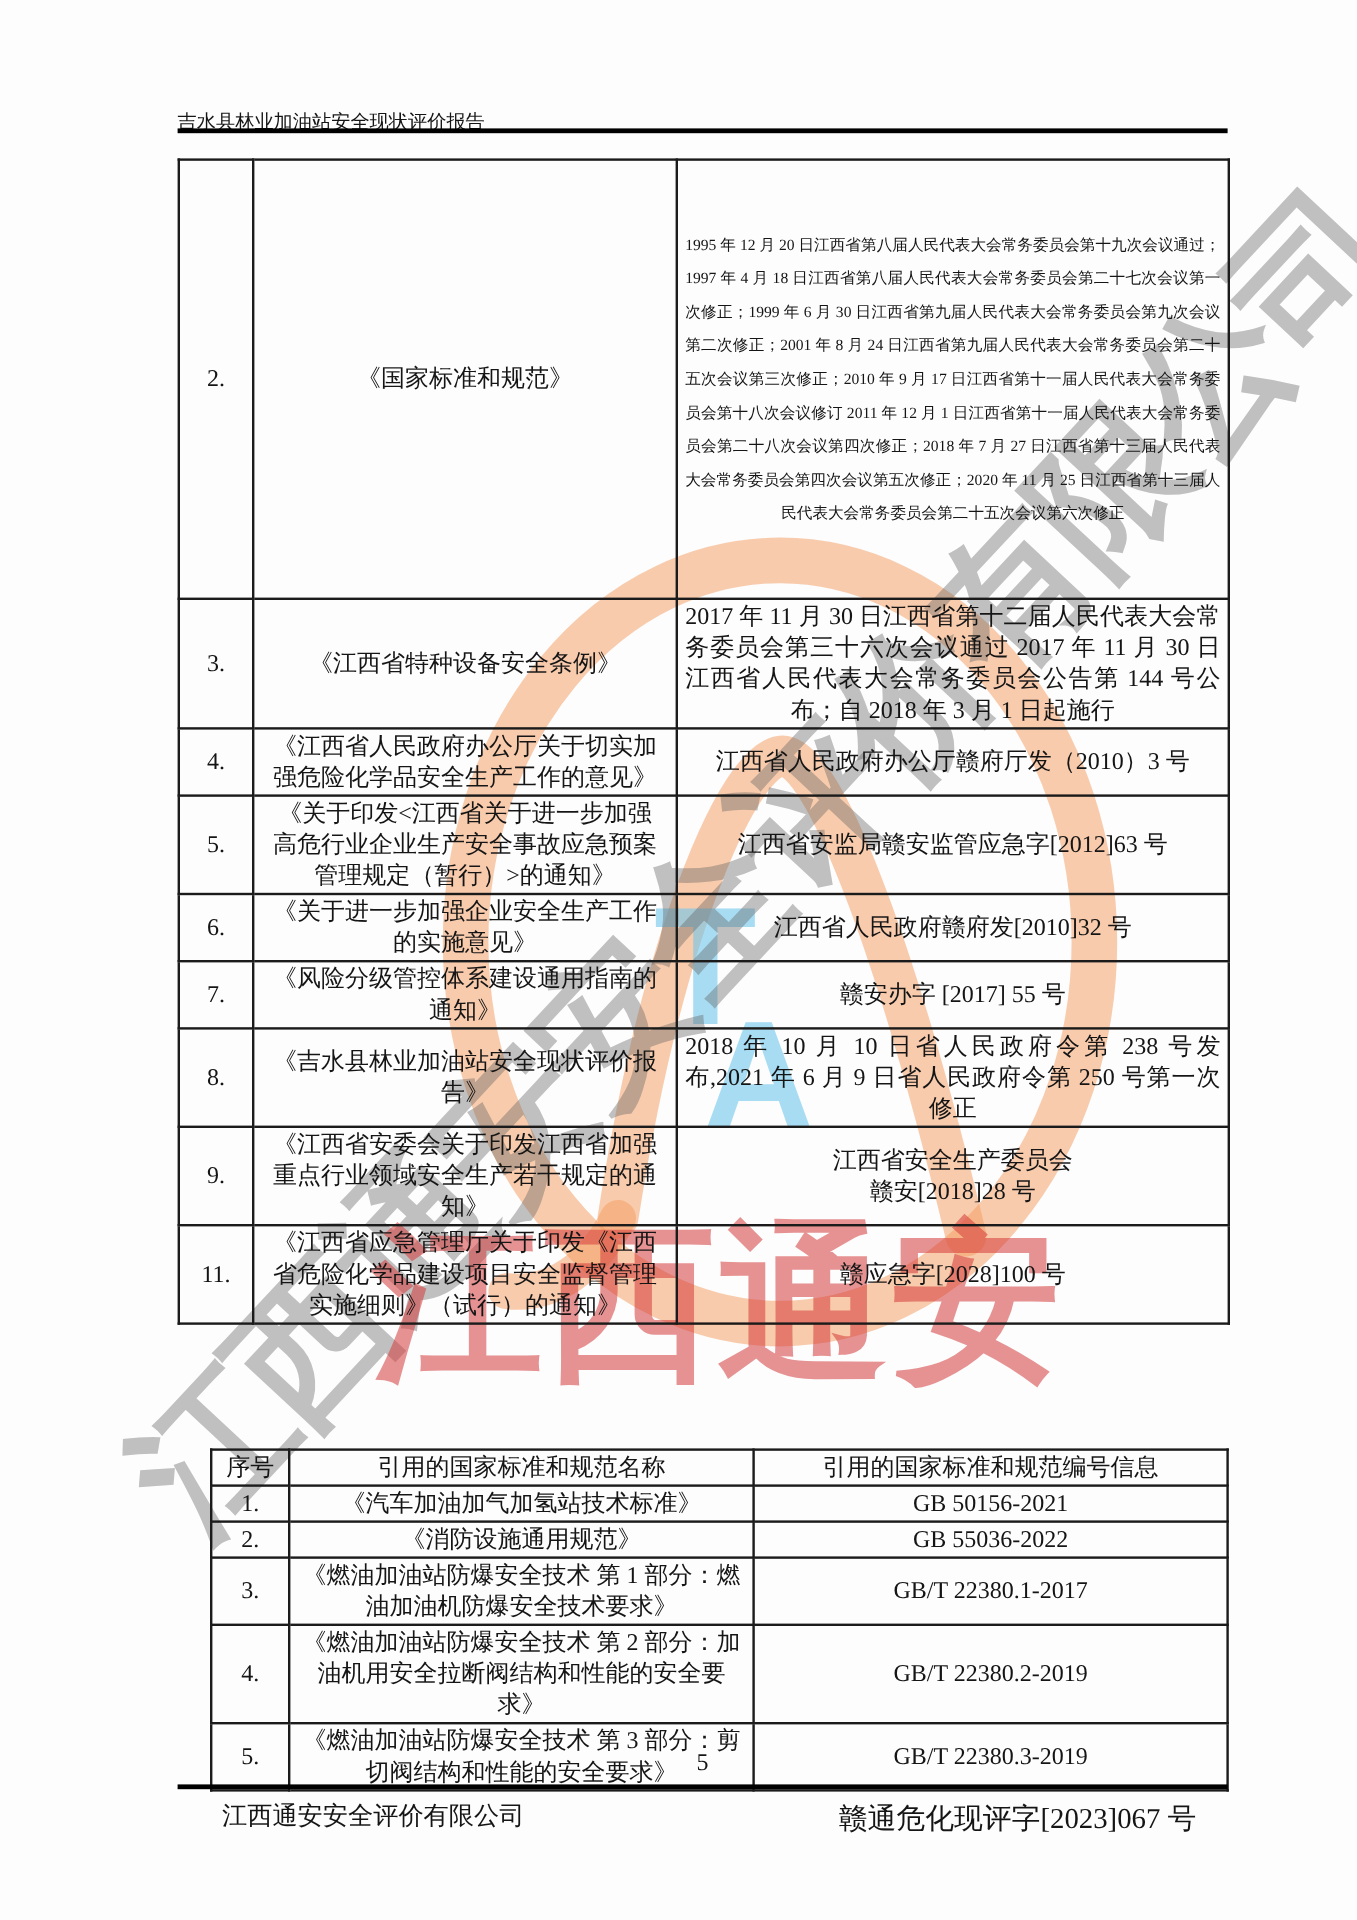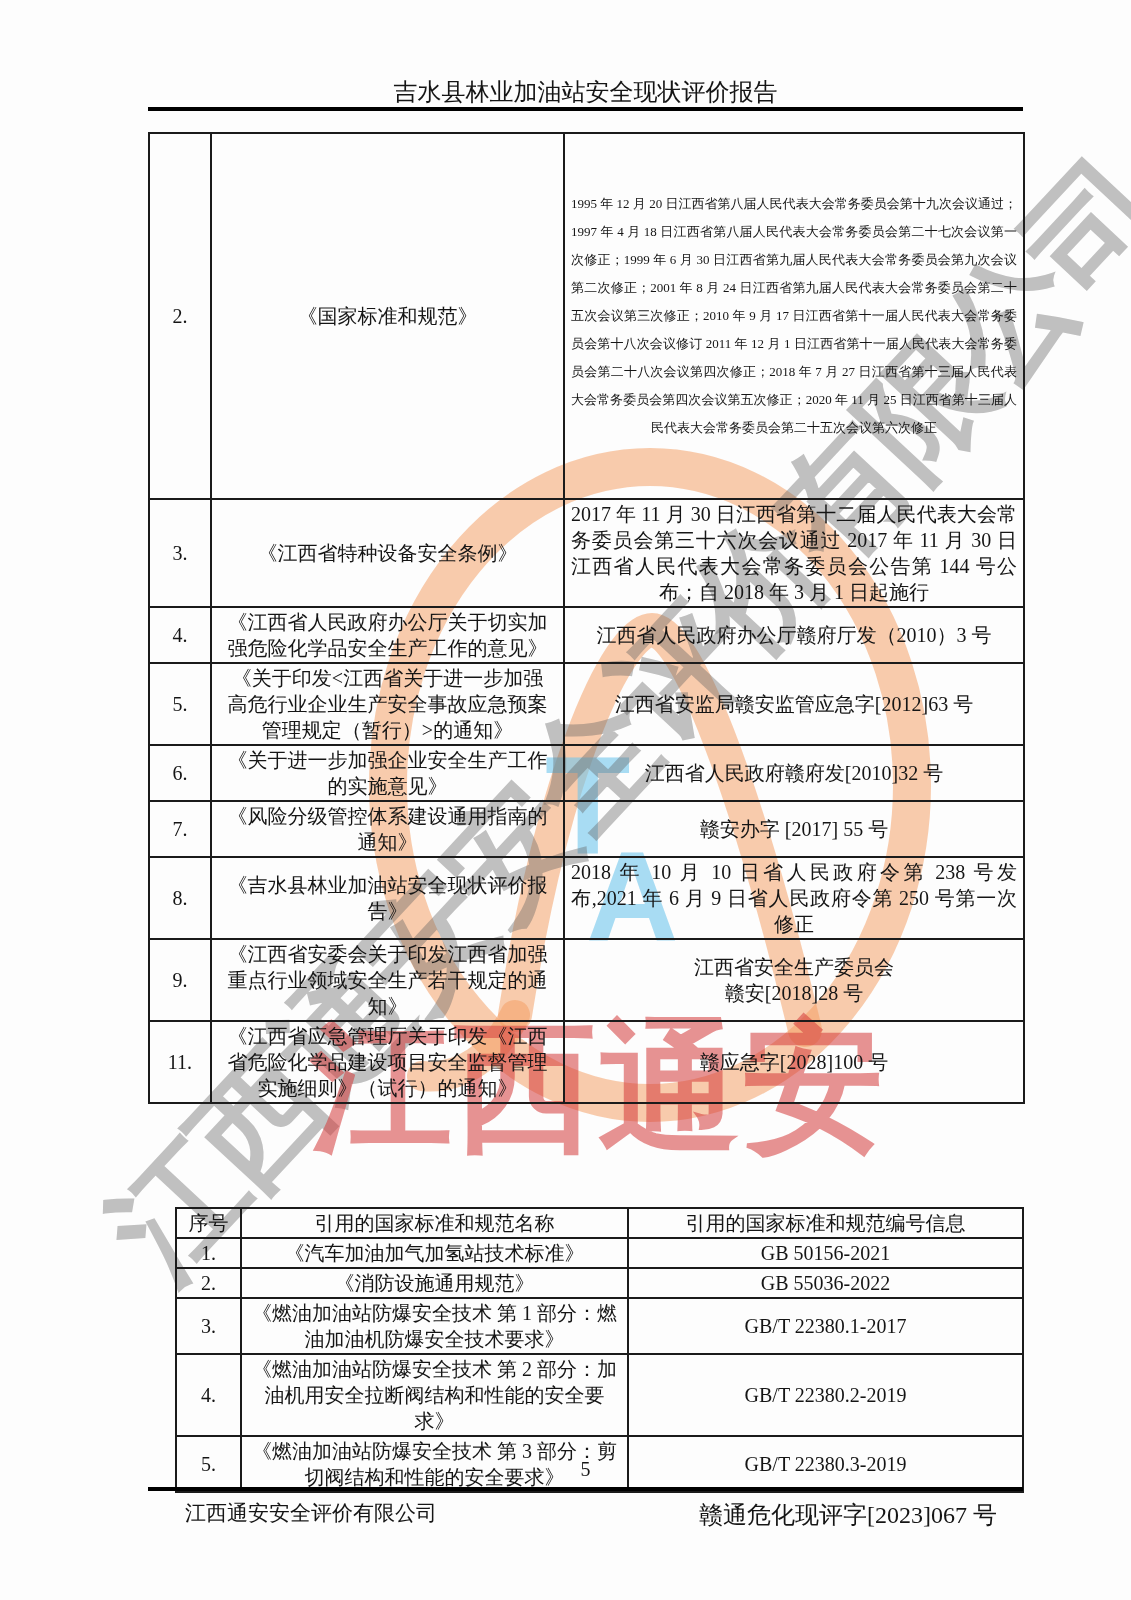--- a/index.html
+++ b/index.html
@@ -20,22 +20,22 @@
   .wm-gray { position:absolute; left:88px; top:1212px;
     transform:rotate(-47deg); transform-origin:0 0;
     font-family:"Liberation Sans","DejaVu Sans",sans-serif; font-weight:700;
     font-size:128px; line-height:1; letter-spacing:-6px; white-space:nowrap;
     color:rgba(100,100,100,0.40); }
   .wm-red { position:absolute; left:282px; top:1016px;
     font-family:Liberation Sans, sans-serif; font-weight:700;
     font-size:142px; line-height:1; letter-spacing:2px; white-space:nowrap;
     color:rgba(212,58,58,0.55);margin-left:28px; }
   
-  .header-title { position:absolute; top:76px; left:148px; width:875px;
-    text-align:center; font-size:24px; z-index:1; }
+  .header-title { position:absolute; top:92px; left:148px; width:875px;
+    font-size:16px; z-index:1; }
   .rule { position:absolute; left:148px; width:875px; height:4px;
     background:#000; z-index:1; }
   .header-rule { top:107px; }
   .footer-rule { top:1487px; }
 
   table { border-collapse:collapse; table-layout:fixed; position:absolute;
     z-index:1; font-size:20px; background:transparent; }
   .t1 { left:148px; top:132px; width:875px; }
   .t2 { left:175px; top:1207px; width:847px; }
   td,th { border:2px solid #1b1b1b; padding:0; vertical-align:middle;

